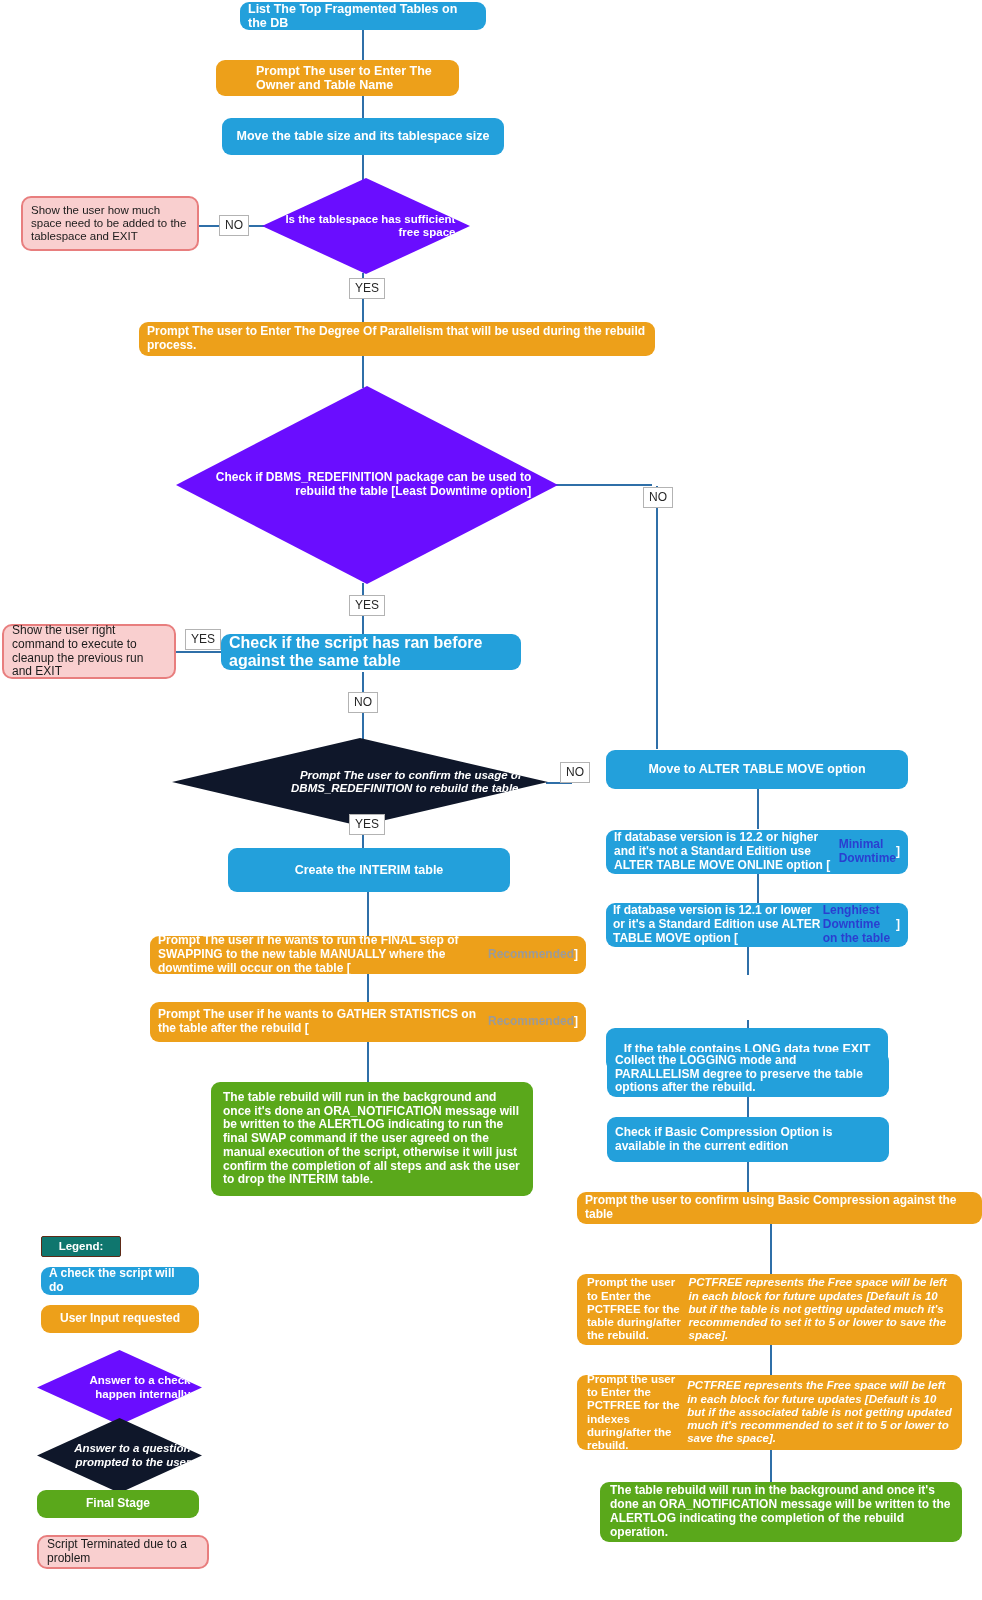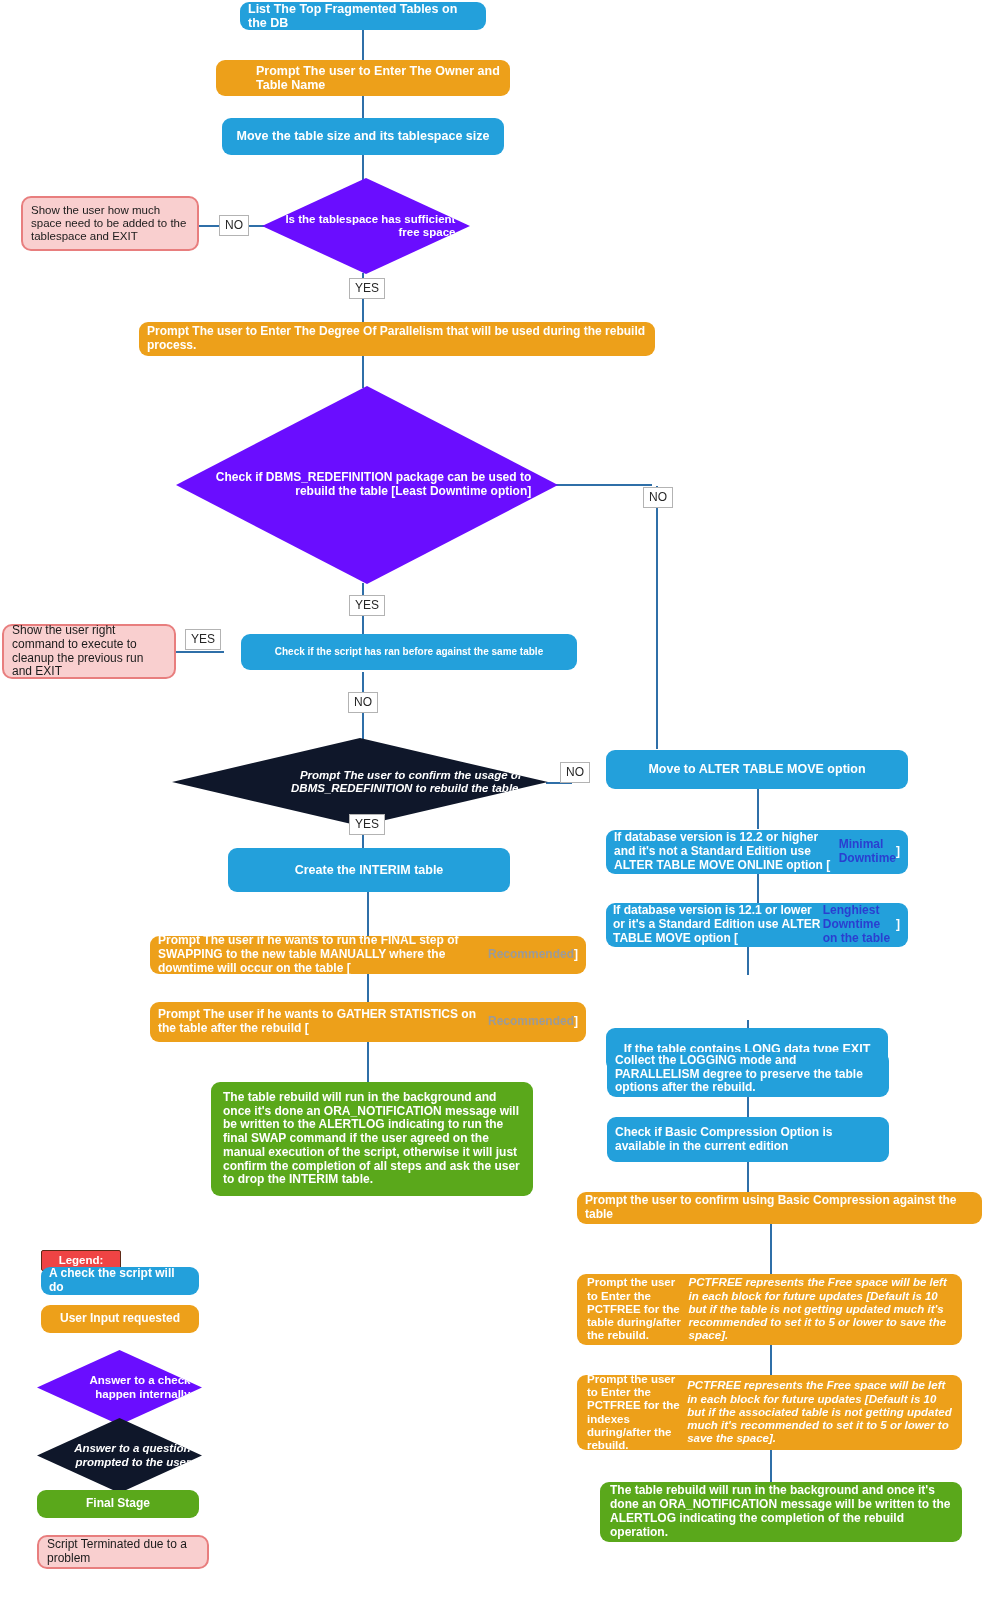--- a/index.html
+++ b/index.html
@@ -38,24 +38,23 @@
   .rect.orange { background: #eda01a; }
   .rect.green  { background: #5aa81b; }
   .rect.pink   {
     background: #f9cfcf;
     color: #1b1b1b;
     border: 2px solid #e87e7e;
     font-weight: normal;
     border-radius: 10px;
   }
   .rect.brown  {
-    background: #ef4444;
+    background: #0f766e;
     border: 1px solid #5e2a17;
     border-radius: 2px;
-    margin-top: 14px;
   }
 
   
   .diamond {
     position: absolute;
     box-sizing: border-box;
     display: flex;
     align-items: center;
     justify-content: center;
     text-align: right;
@@ -121,21 +120,21 @@
   <div class="conn" style="left:747px;top:947px;width:2px;height:28px;"></div>
   <div class="conn" style="left:747px;top:1020px;width:2px;height:32px;"></div>
   <div class="conn" style="left:747px;top:1097px;width:2px;height:20px;"></div>
   <div class="conn" style="left:747px;top:1162px;width:2px;height:30px;"></div>
   <div class="conn" style="left:770px;top:1224px;width:2px;height:50px;"></div>
   <div class="conn" style="left:770px;top:1345px;width:2px;height:30px;"></div>
   <div class="conn" style="left:770px;top:1450px;width:2px;height:32px;"></div>
 
   <div class="node rect blue" style="left:240px;top:2px;width:246px;height:28px;font-size:12.5px;">List The Top Fragmented Tables on the DB</div>
 
-  <div class="node rect orange" style="left:216px;top:60px;width:294px;height:36px;font-size:12.5px;padding-left:40px;">Prompt The user to Enter The Owner and Table Name</div>
+  <div class="node rect orange" style="left:216px;top:60px;width:243px;height:36px;font-size:12.5px;padding-left:40px;">Prompt The user to Enter The Owner and Table Name</div>
 
   <div class="node rect blue" style="left:222px;top:118px;width:282px;height:37px;font-size:12.5px;">Move the table size and its tablespace size</div>
 
   <div class="diamond purple" style="left:262px;top:178px;width:208px;height:96px;font-size:11.5px;">
     <div class="dtext">Is the tablespace has sufficient free space</div>
   </div>
 
   <div class="edgelabel" style="left:219px;top:215px;">NO</div>
   <div class="edgelabel" style="left:349px;top:278px;">YES</div>
 
@@ -143,21 +142,21 @@
 
   <div class="node rect orange" style="left:139px;top:322px;width:516px;height:34px;font-size:12px;">Prompt The user to Enter The Degree Of Parallelism that will be used during the rebuild process.</div>
 
   <div class="diamond purple" style="left:176px;top:386px;width:382px;height:198px;font-size:12px;">
     <div class="dtext">Check if DBMS_REDEFINITION package can be used to rebuild the table [Least Downtime option]</div>
   </div>
 
   <div class="edgelabel" style="left:643px;top:487px;">NO</div>
   <div class="edgelabel" style="left:349px;top:595px;">YES</div>
 
-  <div class="node rect blue" style="left:221px;top:634px;width:336px;height:36px;font-size:10px;margin-left:20px;">Check if the script has ran before against the same table</div>
+  <div class="node rect blue" style="left:221px;top:634px;width:300px;height:36px;font-size:16px;">Check if the script has ran before against the same table</div>
 
   <div class="edgelabel" style="left:185px;top:629px;">YES</div>
   <div class="edgelabel" style="left:348px;top:692px;">NO</div>
 
   <div class="node rect pink" style="left:2px;top:624px;width:174px;height:55px;font-size:12px;">Show the user right command to execute to cleanup the previous run and EXIT</div>
 
   <div class="diamond orange" style="left:172px;top:738px;width:376px;height:88px;font-size:11.5px;">
     <div class="dtext">Prompt The user to confirm the usage of DBMS_REDEFINITION to rebuild the table.</div>
   </div>
 

